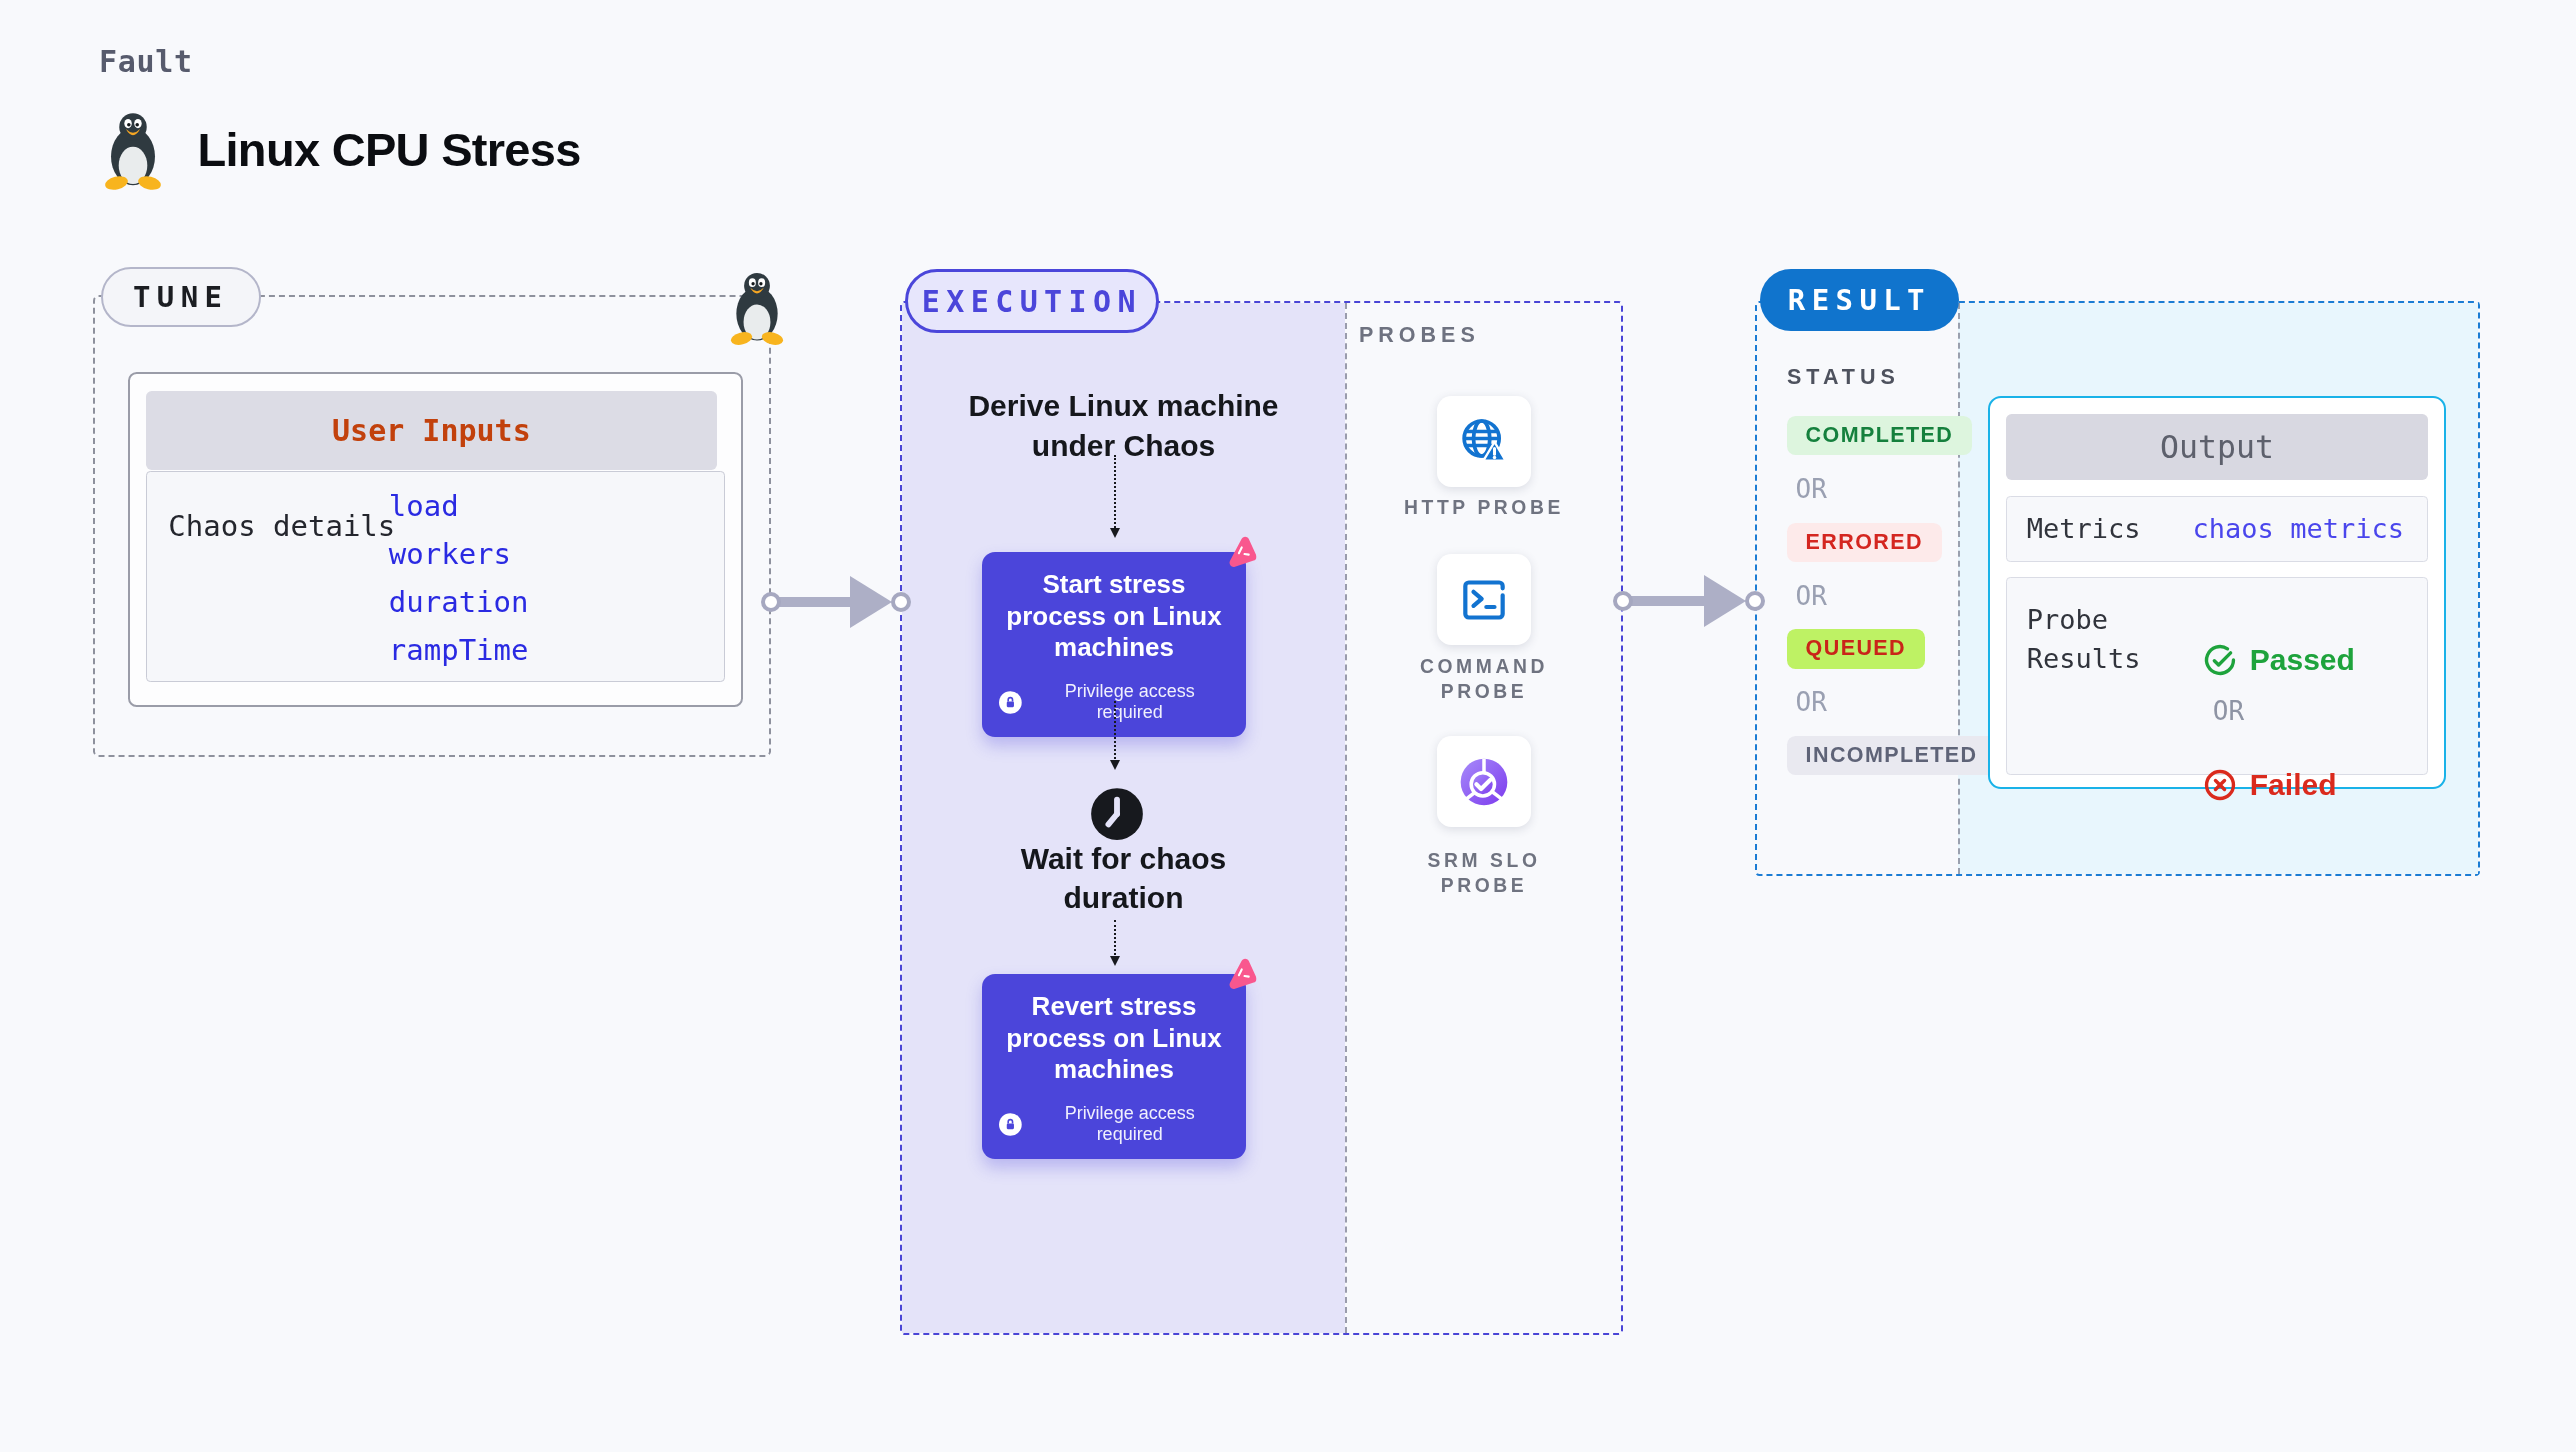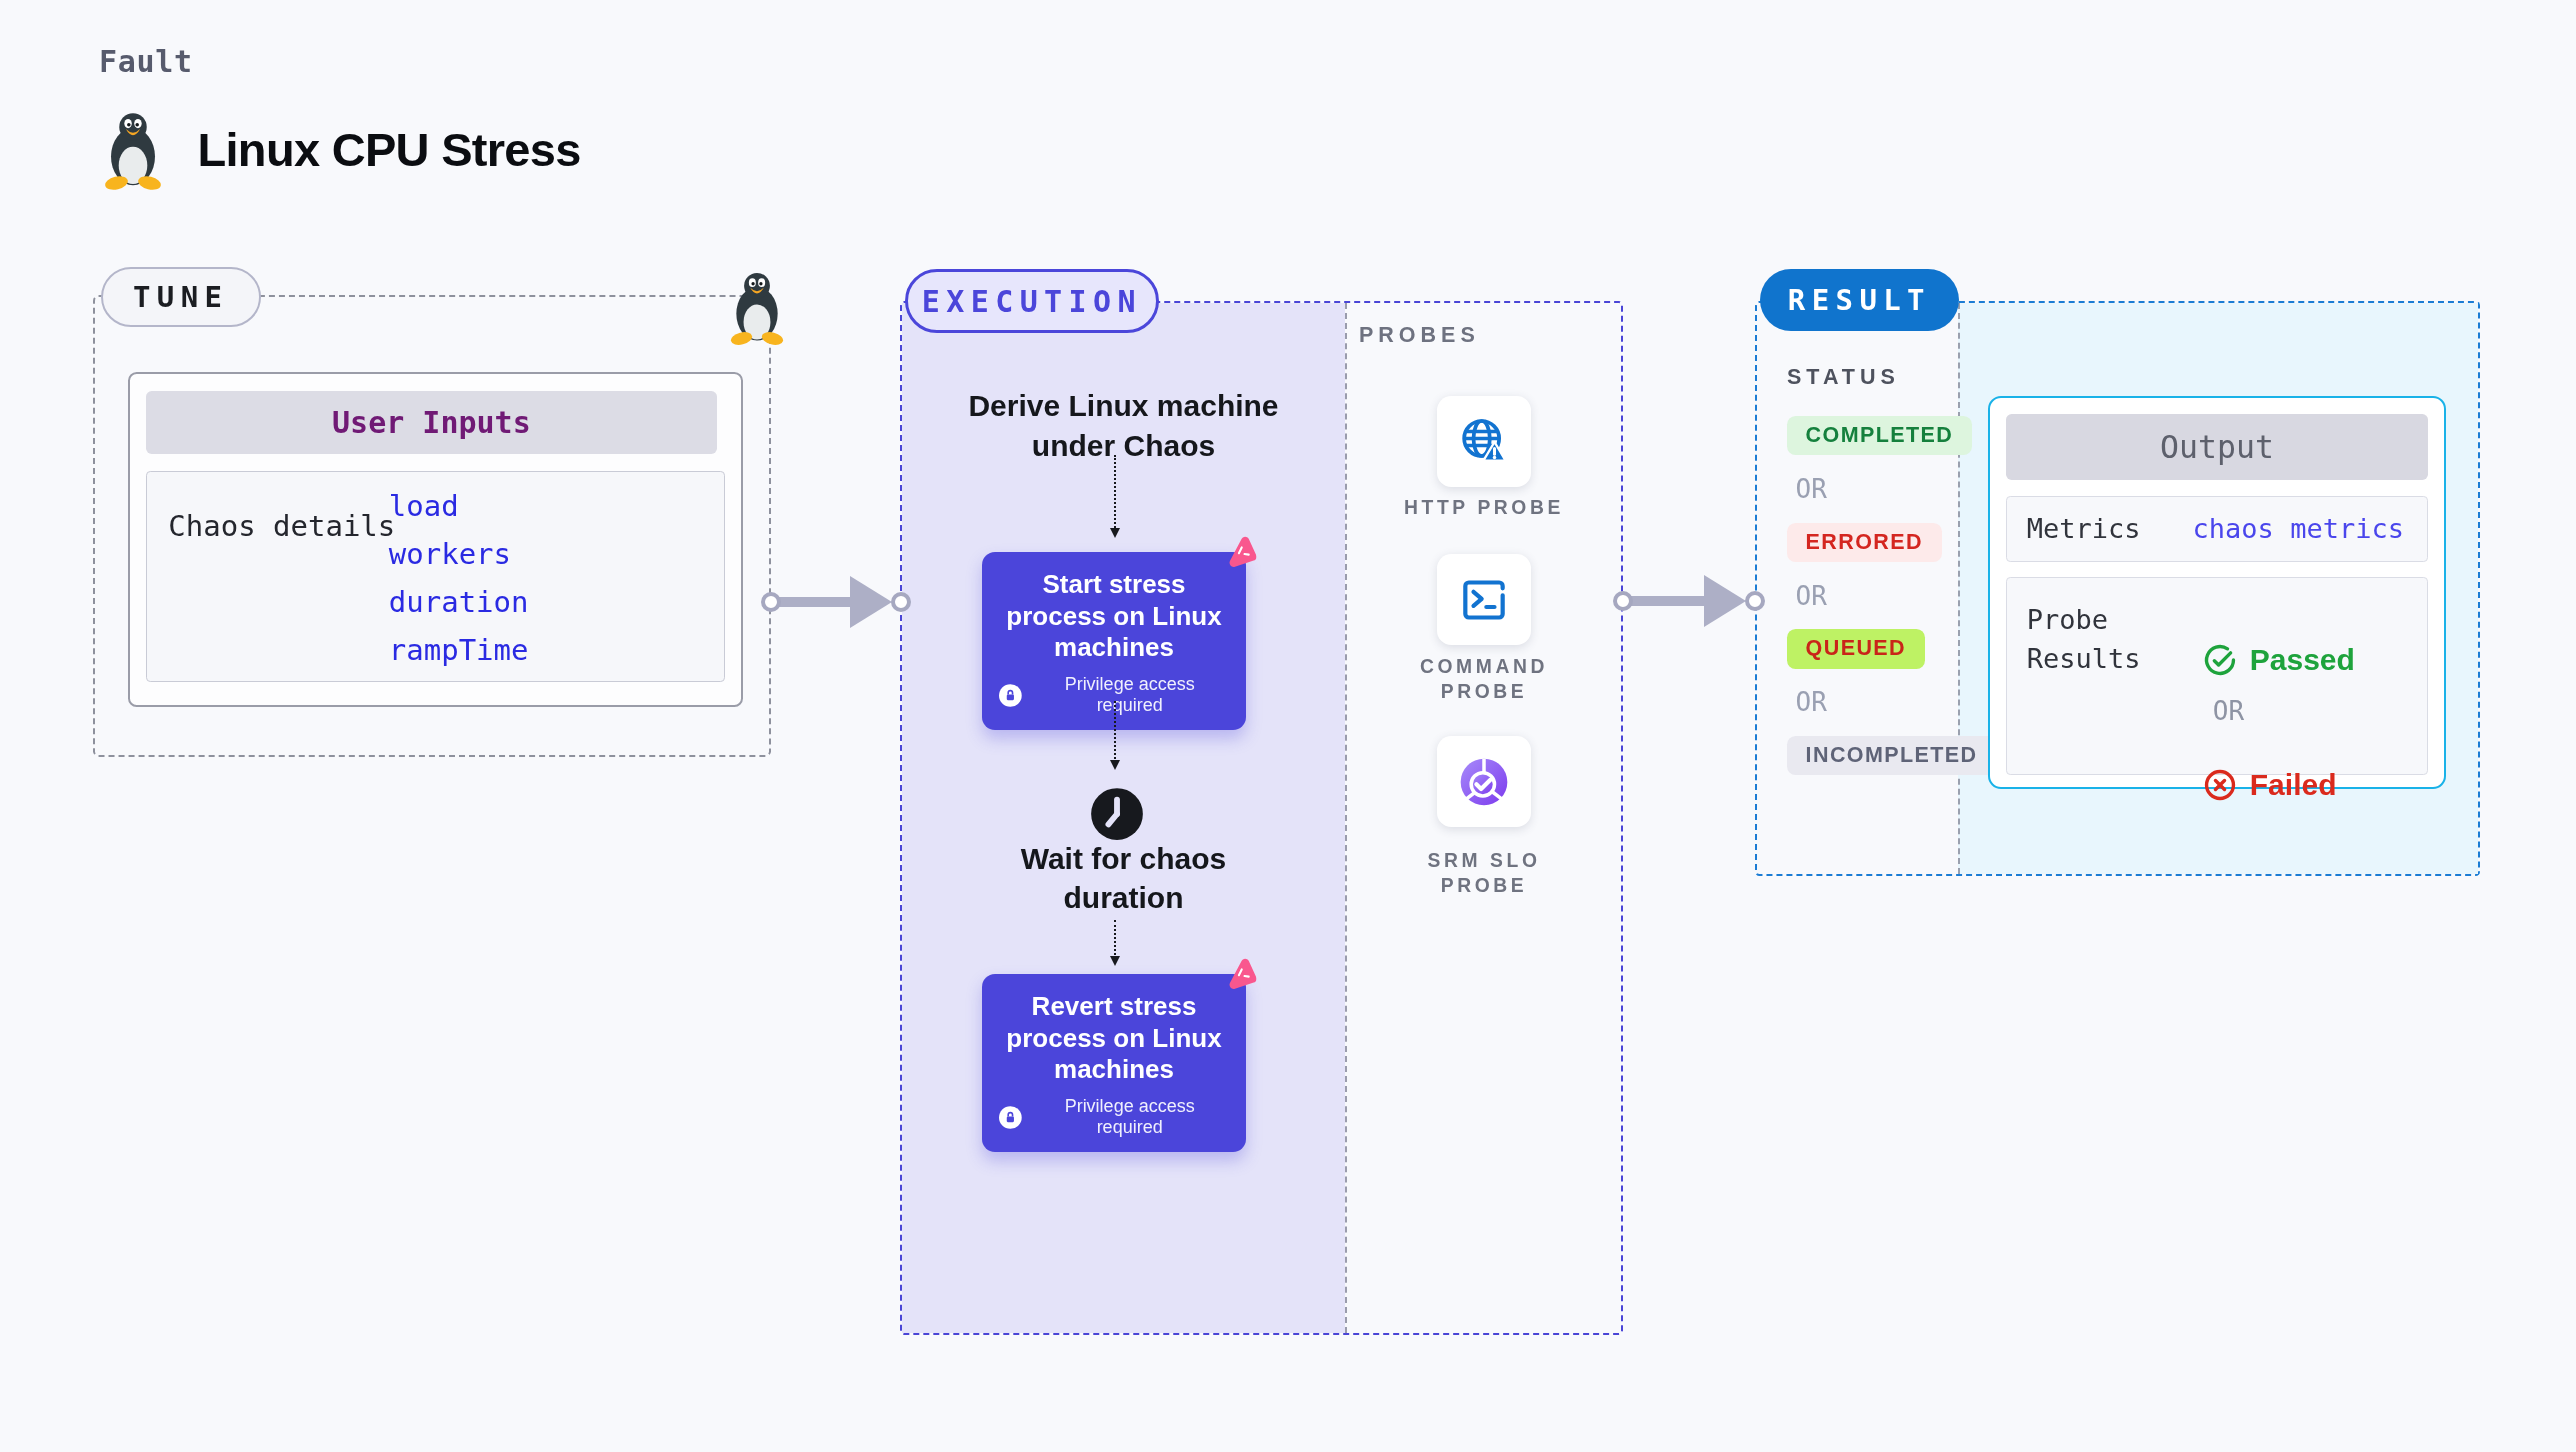--- a/index.html
+++ b/index.html
@@ -29,23 +29,23 @@
     border:3.6px solid #4b46da;color:#4b46da;font-size:30px;}
   .pill-result{left:2.9px;top:-34px;width:199px;height:62px;background:#1074cd;
     border:none;color:#ffffff;font-size:29px;}
 
   
   .tune-box{position:absolute;left:93px;top:295px;width:678px;height:462px;
     border:2.9px dashed #8e919d;border-radius:5.7px;box-sizing:border-box;}
   .tux-corner{position:absolute;right:-18.6px;top:-27px;width:62px;height:75px;z-index:5;}
   .user-inputs-card{position:absolute;left:33px;top:75px;width:615px;height:335px;
     background:#fdfdfe;border:2.9px solid #9a9ca8;border-radius:8.6px;box-sizing:border-box;}
-  .ui-header{position:absolute;left:15.8px;right:24px;top:17px;height:63px;background:#dcdce5;
+  .ui-header{position:absolute;left:15.8px;right:24px;top:17px;height:79px;background:#dcdce5;
     border-radius:5.7px;display:flex;align-items:center;justify-content:center;
-    font-family:"DejaVu Sans Mono",monospace;font-size:30px;font-weight:600;color:#701a75;}
+    font-family:"DejaVu Sans Mono",monospace;font-size:30px;font-weight:600;color:#c2410c;}
   .ui-body{position:absolute;left:15.8px;right:15.8px;top:97px;height:211px;background:#f6f7fa;
     border:1.4px solid #c9cbd6;border-radius:4.3px;box-sizing:border-box;}
   .chaos-label{position:absolute;left:21.5px;top:37px;font-family:"DejaVu Sans Mono",monospace;
     font-size:29px;color:#24262d;}
   .inputs-list{position:absolute;left:242px;top:10px;}
   .input-link{display:block;font-family:"DejaVu Sans Mono",monospace;font-size:29px;
     color:#2a2ae2;line-height:48px;text-decoration:none;cursor:pointer;}
 
   
   .flow-arrow{position:absolute;z-index:7;}
@@ -68,21 +68,21 @@
     border-left:5px solid transparent;border-right:5px solid transparent;border-top:10px solid #17191e;}
   .da1{left:212px;top:152px;height:80px;}
   .da2{left:212px;top:398px;height:66px;}
   .da3{left:212px;top:617px;height:43px;}
   .flow-card{position:absolute;left:80px;width:264px;background:#4b45da;border-radius:13px;
     color:#ffffff;text-align:center;padding:17px 17px 14.3px;box-sizing:border-box;
     box-shadow:0 8.6px 15.8px rgba(75,69,218,.28);}
   .card-start{top:249px;}
   .card-revert{top:671px;}
   .card-title{font-size:26px;font-weight:700;line-height:1.22;}
-  .card-badge{margin-top:10px;display:flex;align-items:center;justify-content:center;gap:8.6px;}
+  .card-badge{margin-top:17px;display:flex;align-items:center;justify-content:center;gap:8.6px;}
   .card-badge span{font-size:18px;color:#f0f0fd;}
   .lock-circle{width:23px;height:23px;}
   .chaos-corner{position:absolute;right:-10px;top:-15.8px;width:33px;height:33px;transform:rotate(-6deg);}
   .clock-wrap{position:absolute;left:188px;top:484px;width:54px;height:54px;}
   .wait-text{position:absolute;left:107px;top:536px;width:229px;text-align:center;
     font-size:30px;font-weight:700;color:#15171c;line-height:1.3;}
 
   
   .probes-label{position:absolute;left:457px;top:20px;font-size:21.5px;font-weight:700;
     letter-spacing:5px;color:#6e7280;}

